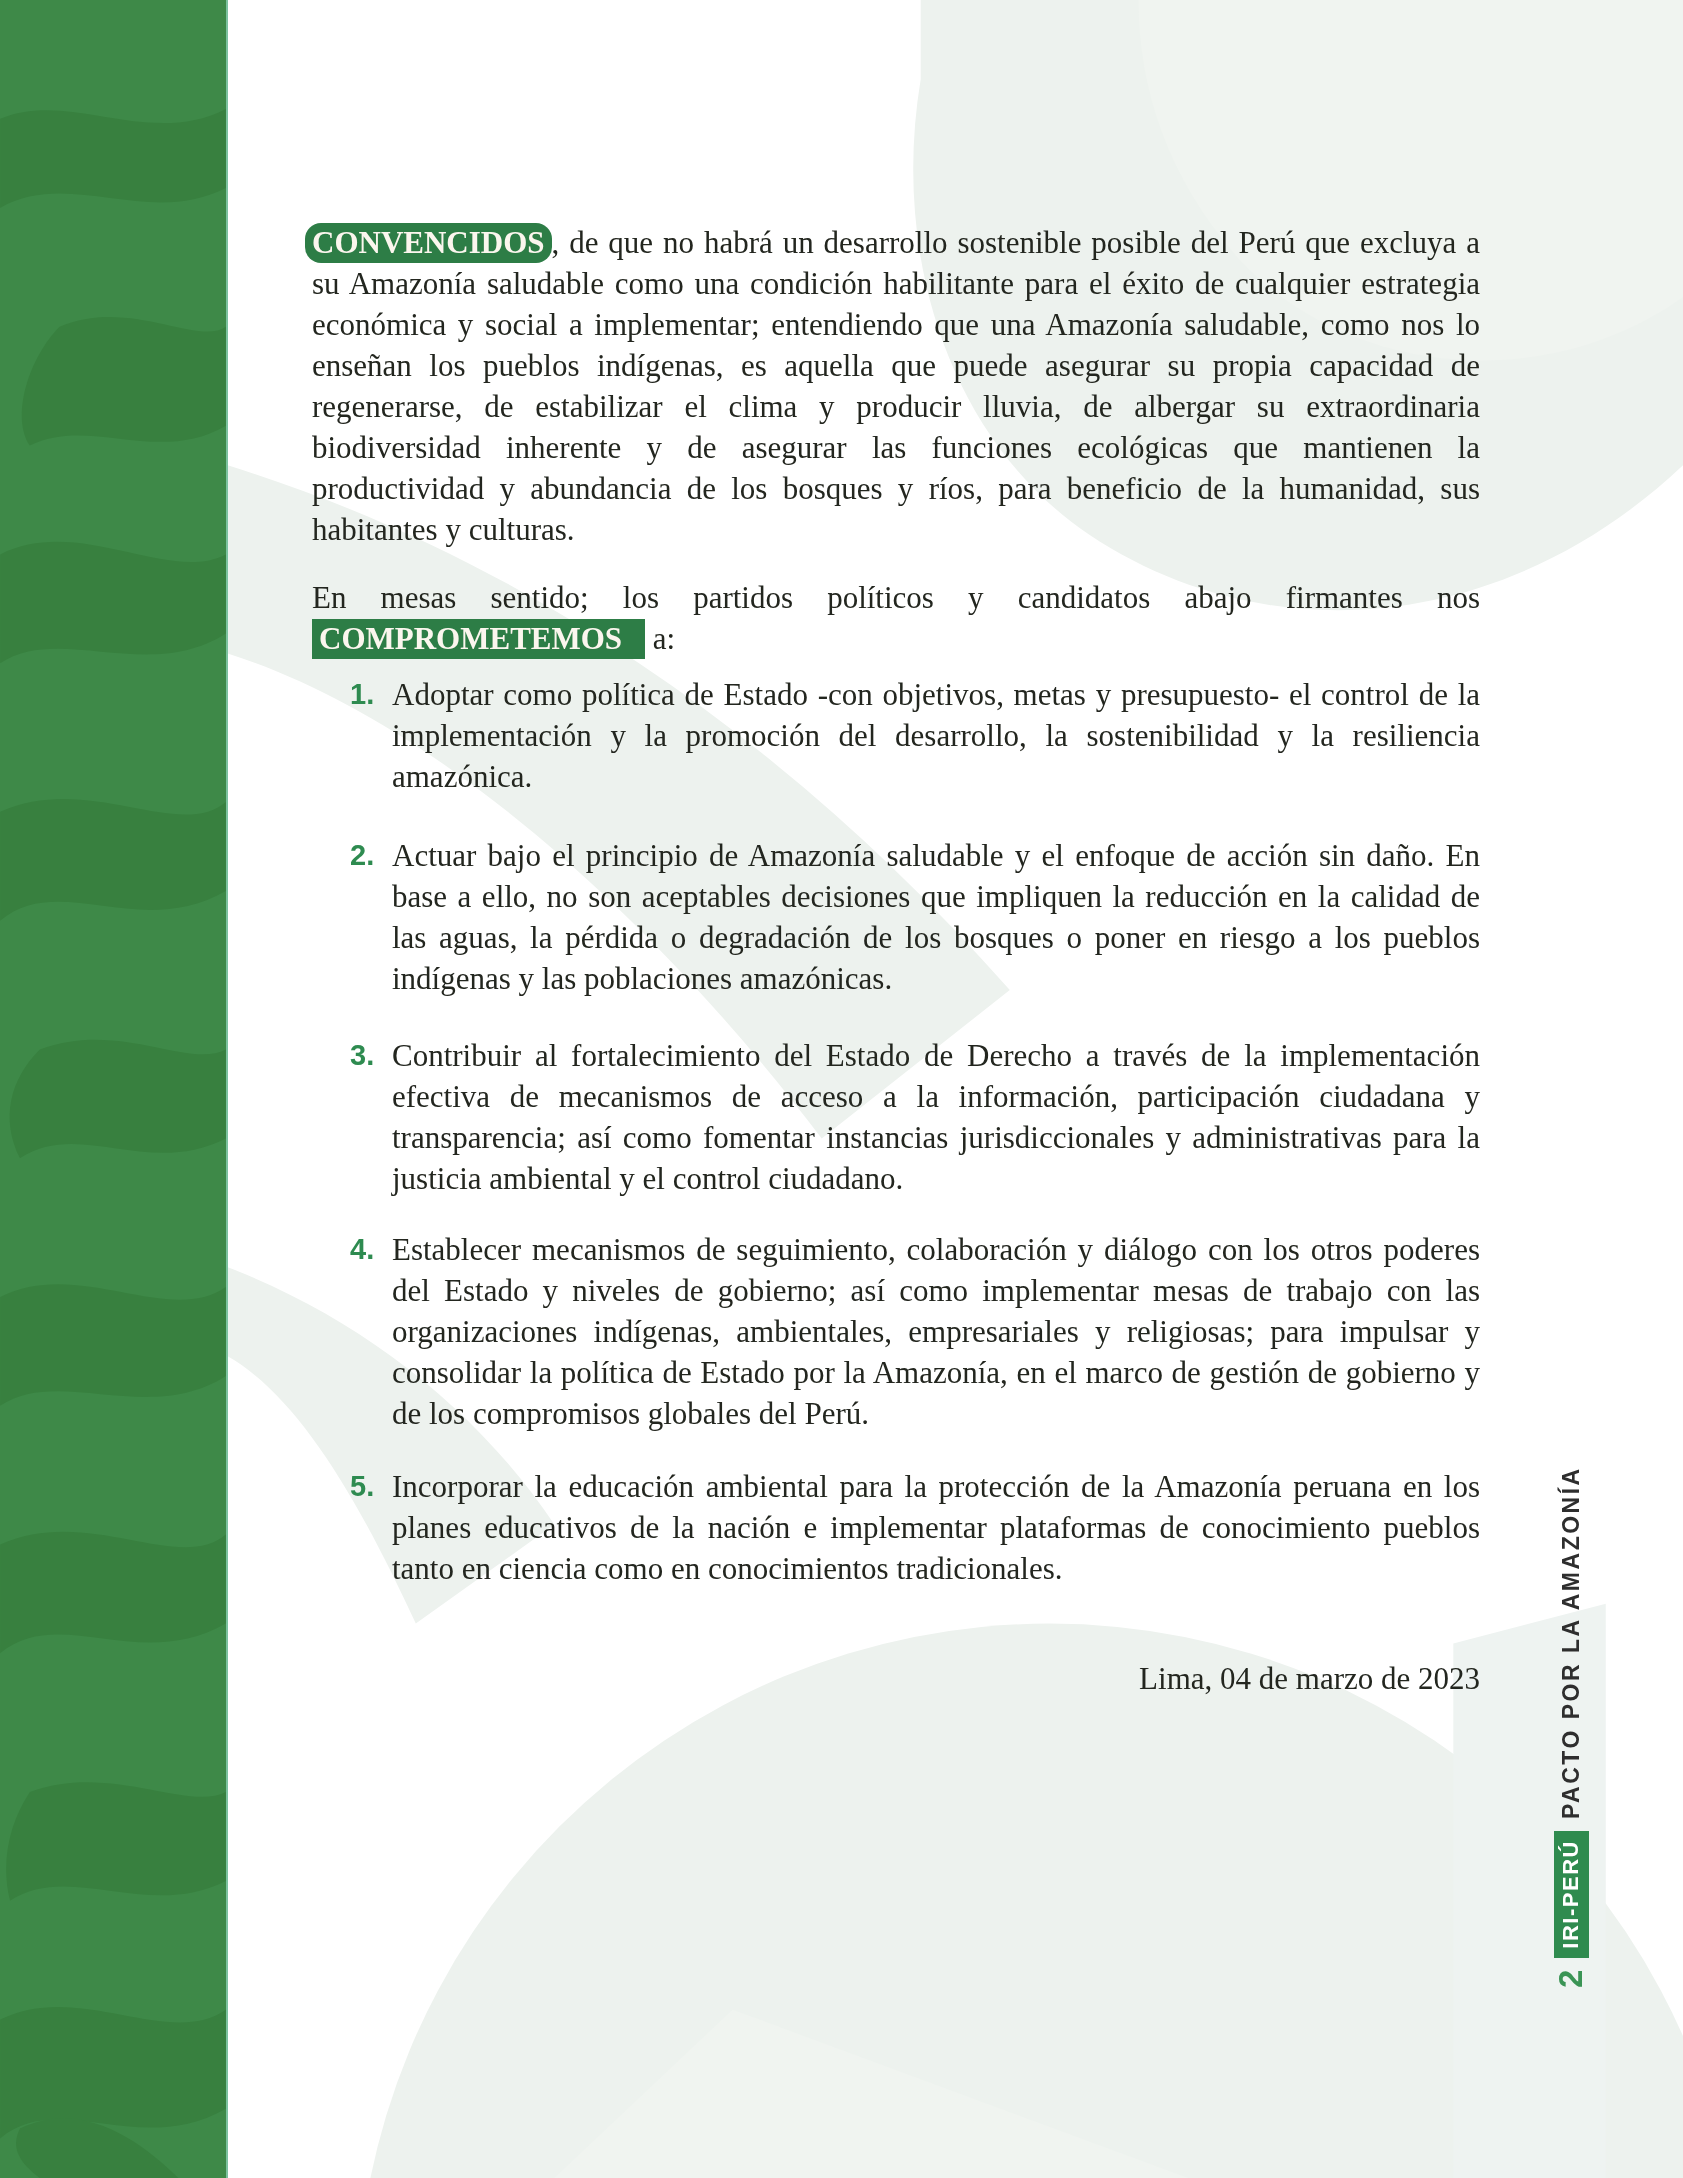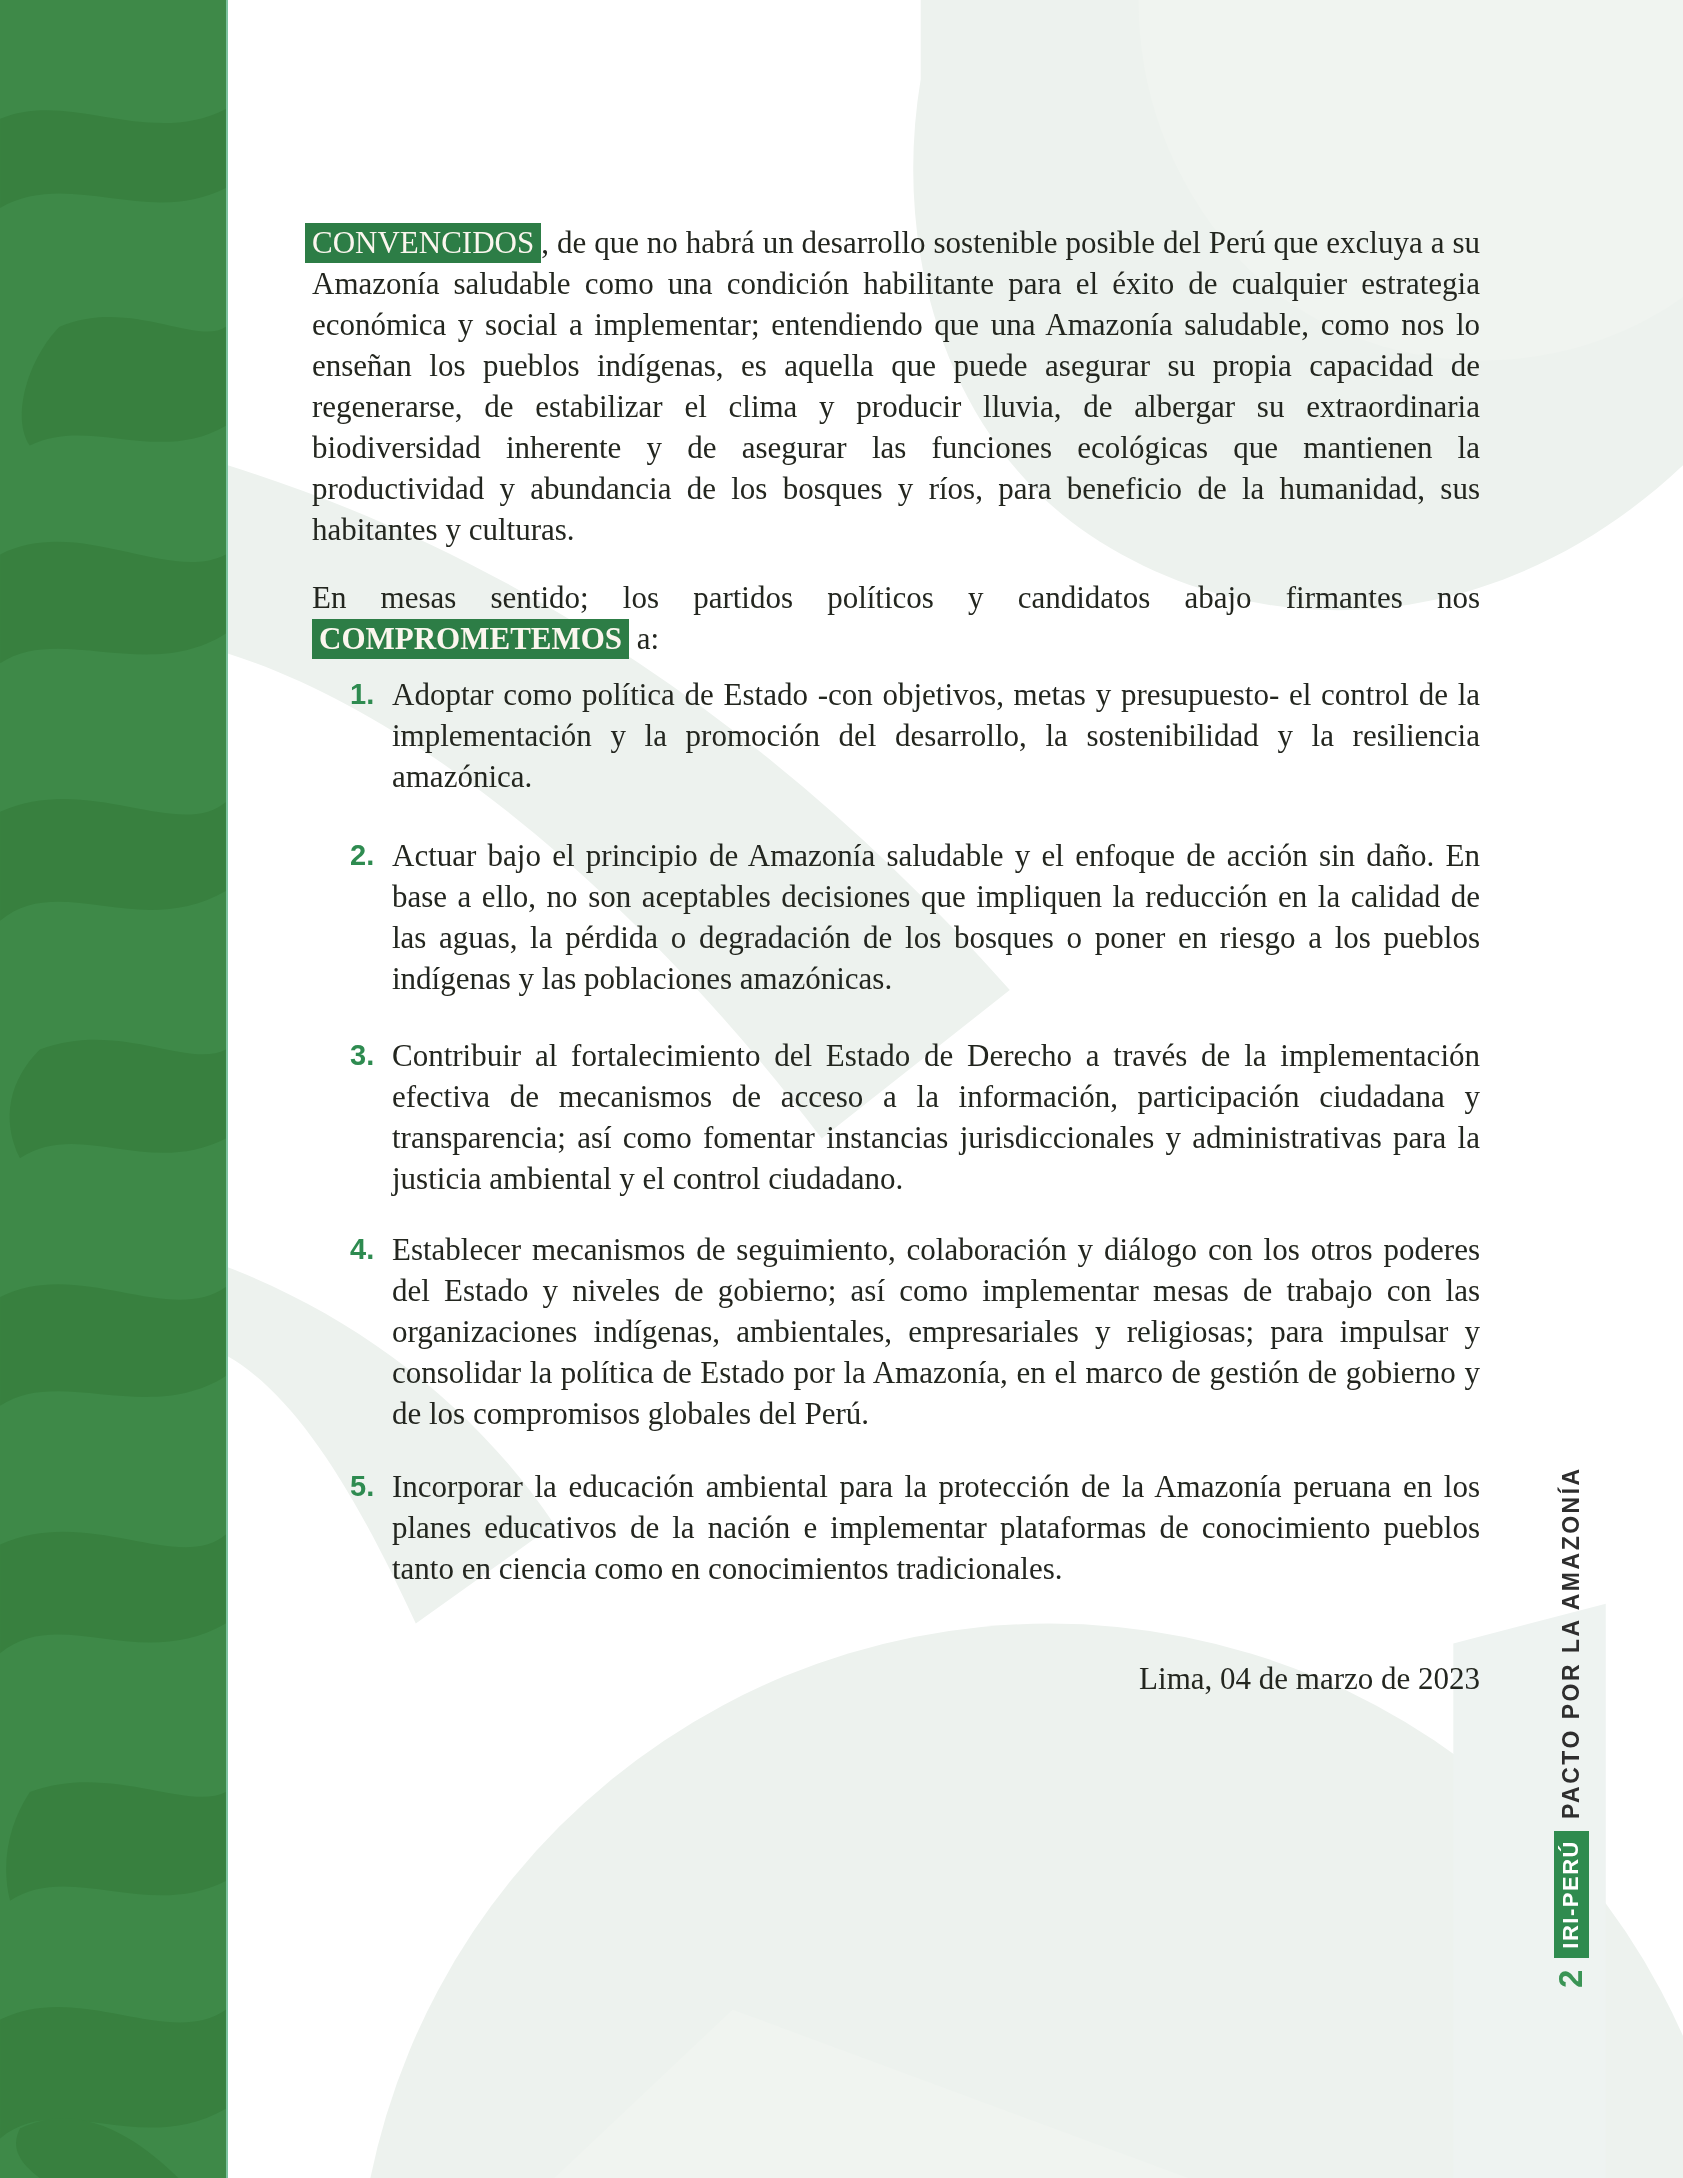--- a/index.html
+++ b/index.html
@@ -17,26 +17,26 @@
   }
   .sidebar svg{display:block;}
   
   .content{position:absolute;left:0;top:0;width:1683px;height:2178px;z-index:3;}
   .para{
     position:absolute;left:312px;width:1168px;
     font-size:31px;line-height:41px;color:#23261f;
     text-align:justify;
   }
   .hl{
-    background:#2d7d46;color:#fbf6ee;font-weight:normal;
-    padding:2px 7px 3px 7px;margin-left:-7px;
+    background:#2d7d46;color:#fbf6ee;font-weight:bold;
+    padding:2px 7px 3px 7px;margin-left:-7px;border-radius:16px;
   }
   .hl2{
     background:#2d7d46;color:#fbf6ee;font-weight:bold;
-    padding:2px 7px 3px 7px;
+    padding:2px 23px 3px 7px;
   }
   .item{
     position:absolute;left:312px;width:1168px;
     display:flex;align-items:flex-start;
     font-size:31px;line-height:41px;color:#23261f;
   }
   .item .num{
     font-family:"Liberation Sans", sans-serif;
     font-weight:bold;color:#2e8b50;
     font-size:29px;line-height:41px;

